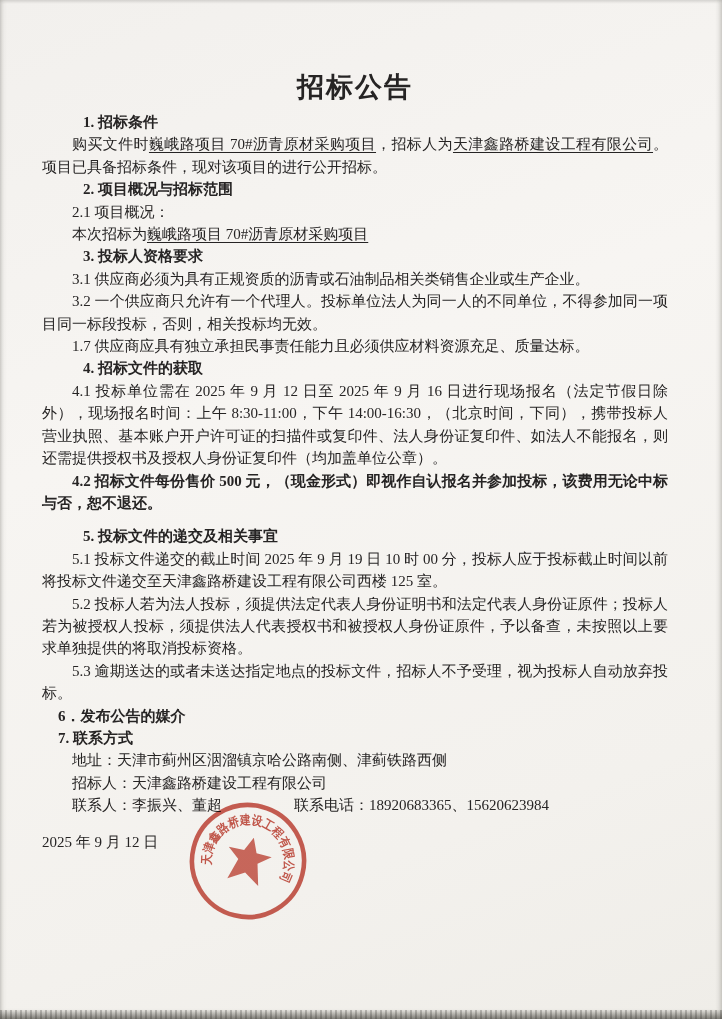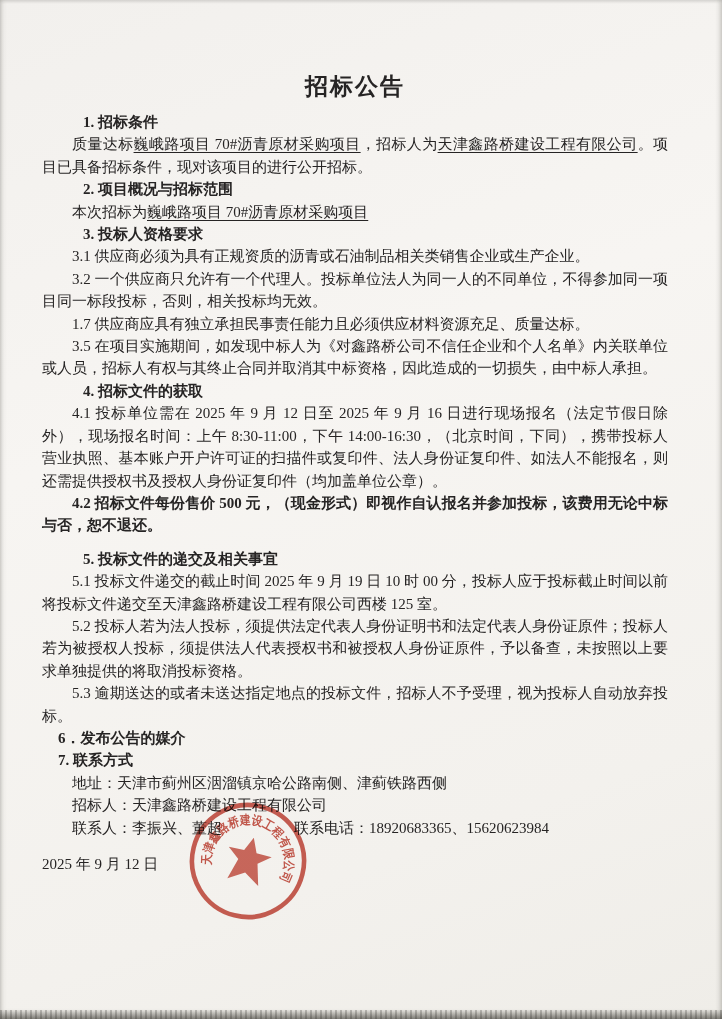--- a/index.html
+++ b/index.html
@@ -16,21 +16,21 @@
     font-family:"Liberation Serif","DejaVu Serif",serif;
     color:#262424;
   }
   .content{
     position:absolute;left:42px;top:72px;width:626px;
     font-size:15px;line-height:22.4px;
     text-align:justify;
   }
   .doc-title{
     text-align:center;
-    font-size:23px;
+    font-size:27px;
     letter-spacing:2px;
     line-height:30px;
     margin:0 0 9px 0;
     font-weight:600;
   }
   p{margin:0;}
   .sec-h{font-weight:700;text-indent:41px;}
   .sec-h.low{text-indent:16px;}
   .para{text-indent:30px;}
   .bold{font-weight:700;}
@@ -58,30 +58,30 @@
 </style>
 </head>
 <body>
 
 <div class="page">
   <div class="content">
 
     <h1 class="doc-title">招标公告</h1>
 
     <p class="sec-h">1. 招标条件</p>
-    <p class="para"><span>质量达标</span><span class="u">巍峨路项目 70#沥青原材采购项目</span><span>，招标人为</span><span class="u">天津鑫路桥建设工程有限公司</span><span>。项目已具备招标条件，现对该项目的进行公开招标。</span></p>
+    <p class="para"><span>购买文件时</span><span class="u">巍峨路项目 70#沥青原材采购项目</span><span>，招标人为</span><span class="u">天津鑫路桥建设工程有限公司</span><span>。项目已具备招标条件，现对该项目的进行公开招标。</span></p>
 
     <p class="sec-h">2. 项目概况与招标范围</p>
+    <p class="para">2.1 项目概况：</p>
     <p class="para"><span>本次招标为</span><span class="u">巍峨路项目 70#沥青原材采购项目</span></p>
 
     <p class="sec-h">3. 投标人资格要求</p>
     <p class="para">3.1 供应商必须为具有正规资质的沥青或石油制品相关类销售企业或生产企业。</p>
     <p class="para">3.2 一个供应商只允许有一个代理人。投标单位法人为同一人的不同单位，不得参加同一项目同一标段投标，否则，相关投标均无效。</p>
     <p class="para">1.7 供应商应具有独立承担民事责任能力且必须供应材料资源充足、质量达标。</p>
-    <p class="para">3.5 在项目实施期间，如发现中标人为《对鑫路桥公司不信任企业和个人名单》内关联单位或人员，招标人有权与其终止合同并取消其中标资格，因此造成的一切损失，由中标人承担。</p>
 
     <p class="sec-h">4. 招标文件的获取</p>
     <p class="para">4.1 投标单位需在 2025 年 9 月 12 日至 2025 年 9 月 16 日进行现场报名（法定节假日除外），现场报名时间：上午 8:30-11:00，下午 14:00-16:30，（北京时间，下同），携带投标人营业执照、基本账户开户许可证的扫描件或复印件、法人身份证复印件、如法人不能报名，则还需提供授权书及授权人身份证复印件（均加盖单位公章）。</p>
     <p class="para bold">4.2 招标文件每份售价 500 元，（现金形式）即视作自认报名并参加投标，该费用无论中标与否，恕不退还。</p>
 
     <p class="sec-h gap-top">5. 投标文件的递交及相关事宜</p>
     <p class="para">5.1 投标文件递交的截止时间 2025 年 9 月 19 日 10 时 00 分，投标人应于投标截止时间以前将投标文件递交至天津鑫路桥建设工程有限公司西楼 125 室。</p>
     <p class="para">5.2 投标人若为法人投标，须提供法定代表人身份证明书和法定代表人身份证原件；投标人若为被授权人投标，须提供法人代表授权书和被授权人身份证原件，予以备查，未按照以上要求单独提供的将取消投标资格。</p>
     <p class="para">5.3 逾期送达的或者未送达指定地点的投标文件，招标人不予受理，视为投标人自动放弃投标。</p>
 

